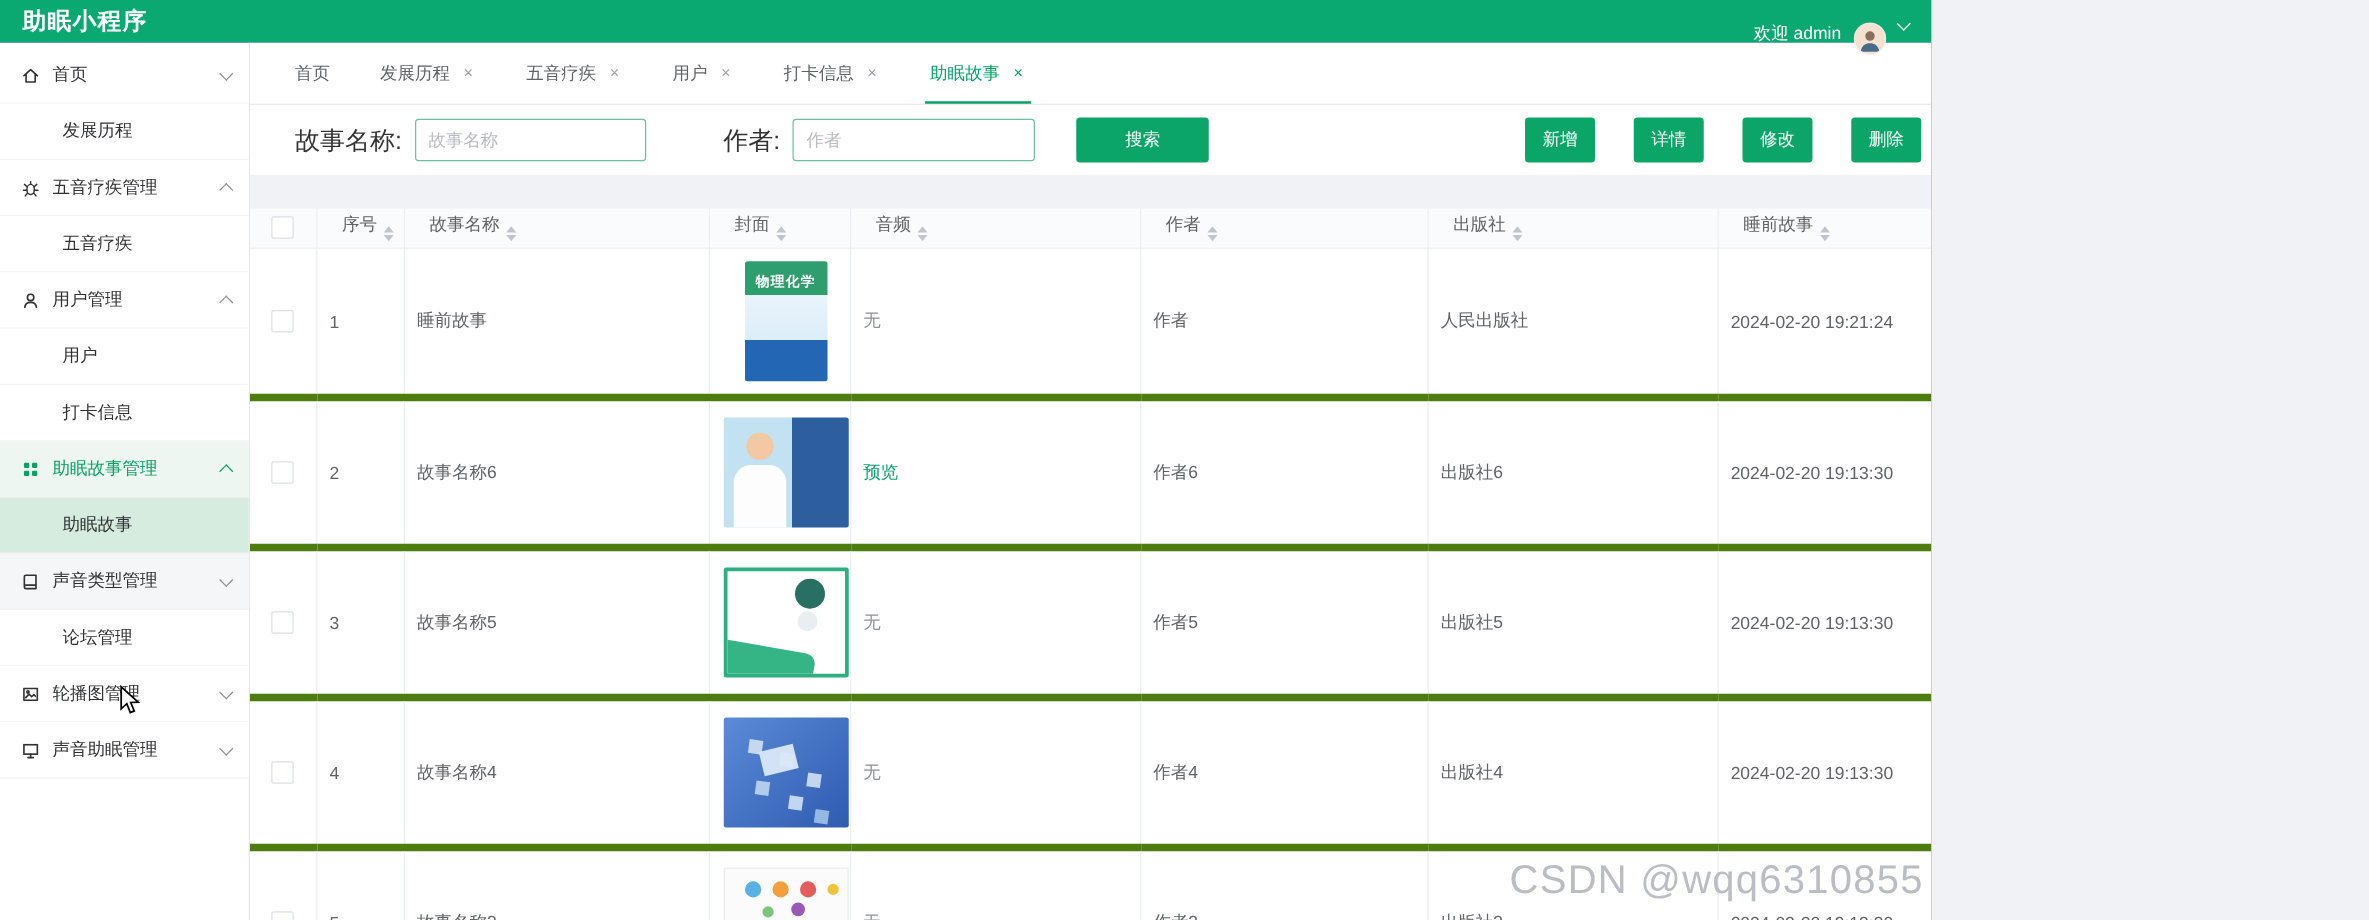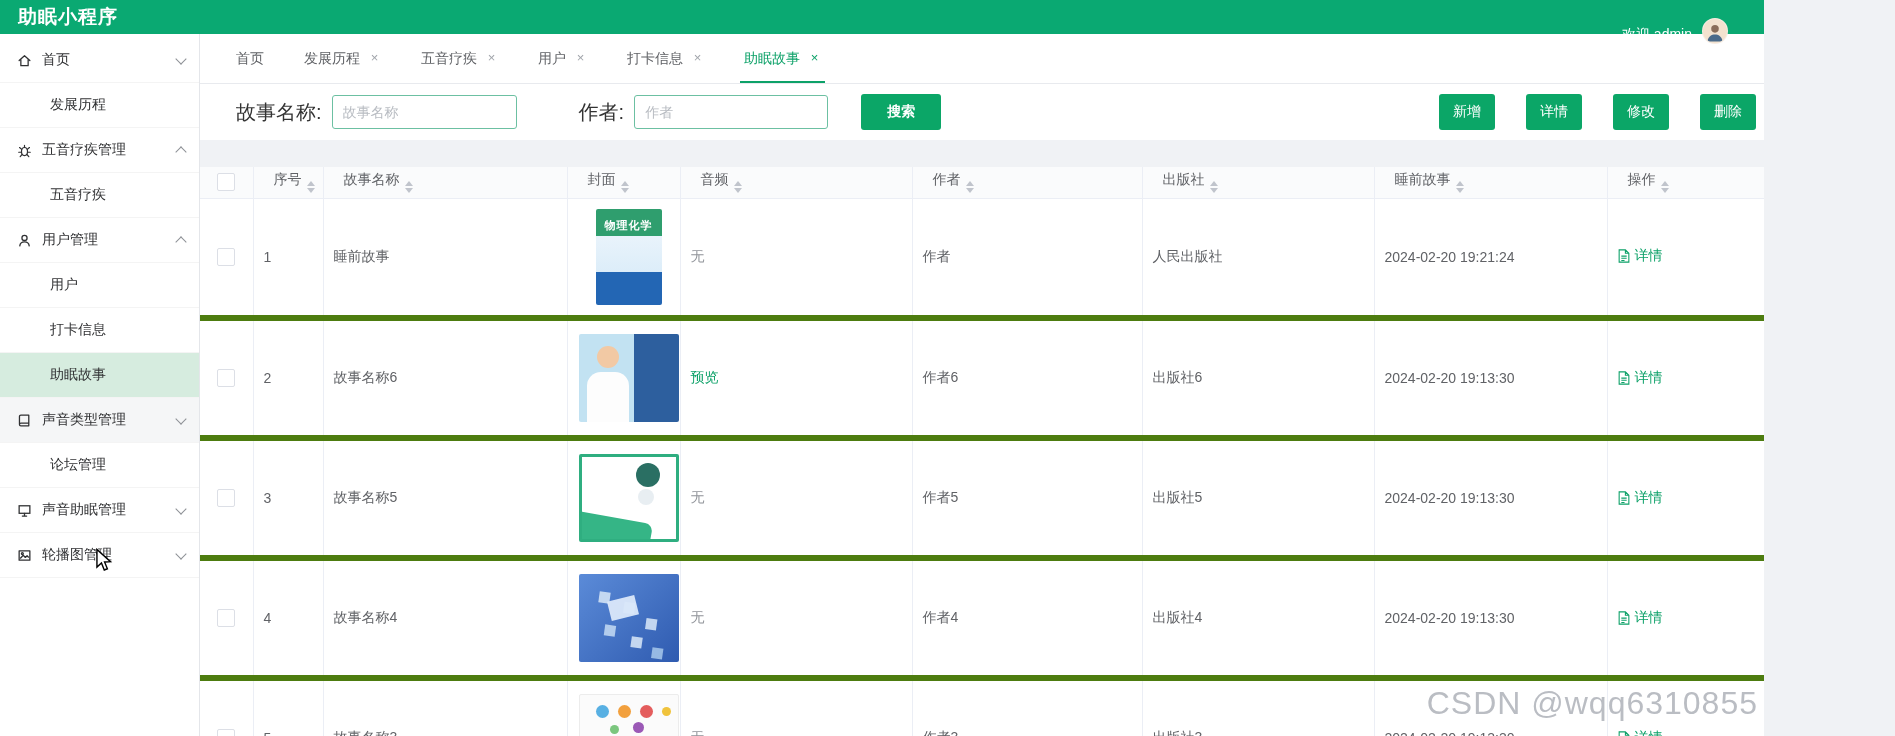--- a/index.html
+++ b/index.html
@@ -1,22 +1,22 @@
 <!DOCTYPE html>
 <html><head>
 <meta charset="utf-8">
 <style>
   html,body{margin:0;padding:0;}
   body{width:1895px;height:736px;overflow:hidden;font-family:"Liberation Sans","DejaVu Sans",sans-serif;background:#f0f2f5;}
-  .app{position:relative;width:1764px;height:736px;overflow:hidden;background:#6d28d9;}
+  .app{position:relative;width:1545px;height:736px;overflow:hidden;background:#6d28d9;}
 
   
   .topbar{position:absolute;left:0;top:0;right:0;height:34px;background:#0aa972;display:flex;align-items:center;justify-content:space-between;padding:0 18px;box-sizing:border-box;color:#fff;z-index:20;}
   .topbar .title{font-size:19px;font-weight:bold;letter-spacing:1px;}
-  .topbar .right{display:flex;align-items:flex-end;gap:10px;font-size:14px;margin-top:27px;}
+  .topbar .right{display:flex;align-items:flex-start;gap:10px;font-size:14px;margin-top:27px;}
   .avatar{width:24px;height:24px;border-radius:50%;background:#f3e2cf;overflow:hidden;display:flex;align-items:flex-end;justify-content:center;border:1px solid #ffffff66;}
   .chev{display:inline-block;width:7px;height:7px;border-right:1.6px solid #8d9096;border-bottom:1.6px solid #8d9096;}
   .chev.down{transform:rotate(45deg);margin-top:-3px;}
   .chev.up{transform:rotate(-135deg);margin-top:3px;}
   .chev.white{border-color:#fff;}
 
   
   .sidebar{position:absolute;left:0;top:34px;bottom:0;width:200px;background:#fff;border-right:1px solid #e4e6ea;box-sizing:border-box;padding-top:4px;z-index:10;}
   .s-item{height:45px;display:flex;align-items:center;padding:0 14px 0 16px;box-sizing:border-box;font-size:14px;color:#303133;border-bottom:1px solid #f4f4f4;cursor:pointer;background:#fff;}
   .s-item .s-ico{width:16px;height:16px;margin-right:10px;display:inline-flex;align-items:center;justify-content:center;color:#303133;flex:none;}
@@ -39,21 +39,21 @@
   .tab.active .x{color:#0ca168;}
   .tab.active::after{content:"";position:absolute;left:-4px;right:-4px;bottom:0;height:2px;background:#0ca168;}
 
   .toolbar{height:56px;background:#fff;display:flex;align-items:center;padding:0 8px 0 36px;box-sizing:border-box;}
   .f-label{font-size:20px;color:#333;margin-right:10px;white-space:nowrap;}
   .input{width:185px;height:34px;border:1px solid #6cc0a2;border-radius:3px;padding:0 10px;font-size:14px;color:#333;box-sizing:border-box;outline:none;background:#fff;}
   .input::placeholder{color:#b8bcc2;}
   .input.i2{width:194px;}
   .gap-60{width:62px;flex:none;}
   .btn{height:36px;background:#0ba667;color:#fff;border:none;border-radius:3px;font-size:14px;padding:0 14px;cursor:pointer;font-family:inherit;}
-  .btn-search{padding:0 26px;margin-left:33px;font-weight:bold;}
+  .btn-search{padding:0 39px;margin-left:33px;}
   .btn-act{margin-left:31px;}
   .spacer{flex:1;}
 
   .gray-gap{height:27px;background:#f0f2f5;}
 
   
   .tablewrap{background:#fff;}
   table{border-collapse:collapse;table-layout:fixed;width:100%;font-size:14px;color:#606266;}
   thead th{height:31px;background:#fafbfc;font-weight:normal;text-align:left;padding:0 0 0 20px;border-bottom:1px solid #ebeef5;border-right:1px solid #ebeef5;white-space:nowrap;box-sizing:border-box;}
   thead th:last-child{border-right:none;}
@@ -155,59 +155,71 @@
 
     <div class="s-item child">
       <span class="s-label">用户</span>
     </div>
 
 
     <div class="s-item child">
       <span class="s-label">打卡信息</span>
     </div>
 
+    <div class="s-item group-active">
+      <span class="s-ico">
+        <svg width="15" height="15" viewBox="0 0 14 14" fill="currentColor">
+            <rect x="2" y="2" width="4" height="4" rx="1"></rect>
+            <rect x="8" y="2" width="4" height="4" rx="1"></rect>
+            <rect x="2" y="8" width="4" height="4" rx="1"></rect>
+            <rect x="8" y="8" width="4" height="4" rx="1"></rect>
+          </svg>
+      </span>
+      <span class="s-label">助眠故事管理</span>
+      <span class="chev up"></span>
+    </div>
 
     <div class="s-item child selected">
       <span class="s-label">助眠故事</span>
     </div>
 
     <div class="s-item hovered">
       <span class="s-ico">
         <svg width="15" height="15" viewBox="0 0 14 14" fill="none" stroke="currentColor" stroke-width="1.2" stroke-linejoin="round">
             <path d="M3.6 2 H11 V12 H3.6 A1.3 1.3 0 0 1 2.3 10.7 V3.3 A1.3 1.3 0 0 1 3.6 2 Z M2.3 10.7 A1.3 1.3 0 0 1 3.6 9.4 H11"></path>
           </svg>
       </span>
       <span class="s-label">声音类型管理</span>
       <span class="chev down"></span>
     </div>
 
     <div class="s-item child">
       <span class="s-label">论坛管理</span>
-    </div>
-
-    <div class="s-item">
-      <span class="s-ico">
-        <svg width="15" height="15" viewBox="0 0 14 14" fill="none" stroke="currentColor" stroke-width="1.2" stroke-linecap="round">
-            <rect x="2" y="2.6" width="10" height="7"></rect>
-            <path d="M5 12.2 H9 M7 9.6 V12.2"></path>
-          </svg>
-      </span>
-      <span class="s-label">声音助眠管理</span>
-      <span class="chev down"></span>
     </div>
 
     <div class="s-item">
       <span class="s-ico">
         <svg width="15" height="15" viewBox="0 0 14 14" fill="none" stroke="currentColor" stroke-width="1.2" stroke-linejoin="round">
             <rect x="2" y="2.6" width="10" height="8.8"></rect>
             <path d="M3 9.8 L5.8 6.8 L7.8 8.8 L9.4 7.2 L11 8.8"></path>
             <circle cx="5" cy="5.2" r="0.9"></circle>
           </svg>
       </span>
       <span class="s-label">轮播图管理</span>
+      <span class="chev down"></span>
+    </div>
+
+    <div class="s-item">
+      <span class="s-ico">
+        <svg width="15" height="15" viewBox="0 0 14 14" fill="none" stroke="currentColor" stroke-width="1.2" stroke-linecap="round">
+            <rect x="2" y="2.6" width="10" height="7"></rect>
+            <path d="M5 12.2 H9 M7 9.6 V12.2"></path>
+          </svg>
+      </span>
+      <span class="s-label">声音助眠管理</span>
       <span class="chev down"></span>
     </div>
 
   </aside>
 
   <main class="main">
 
     <div class="tabbar">
       <div class="tab">
         <span>首页</span>

